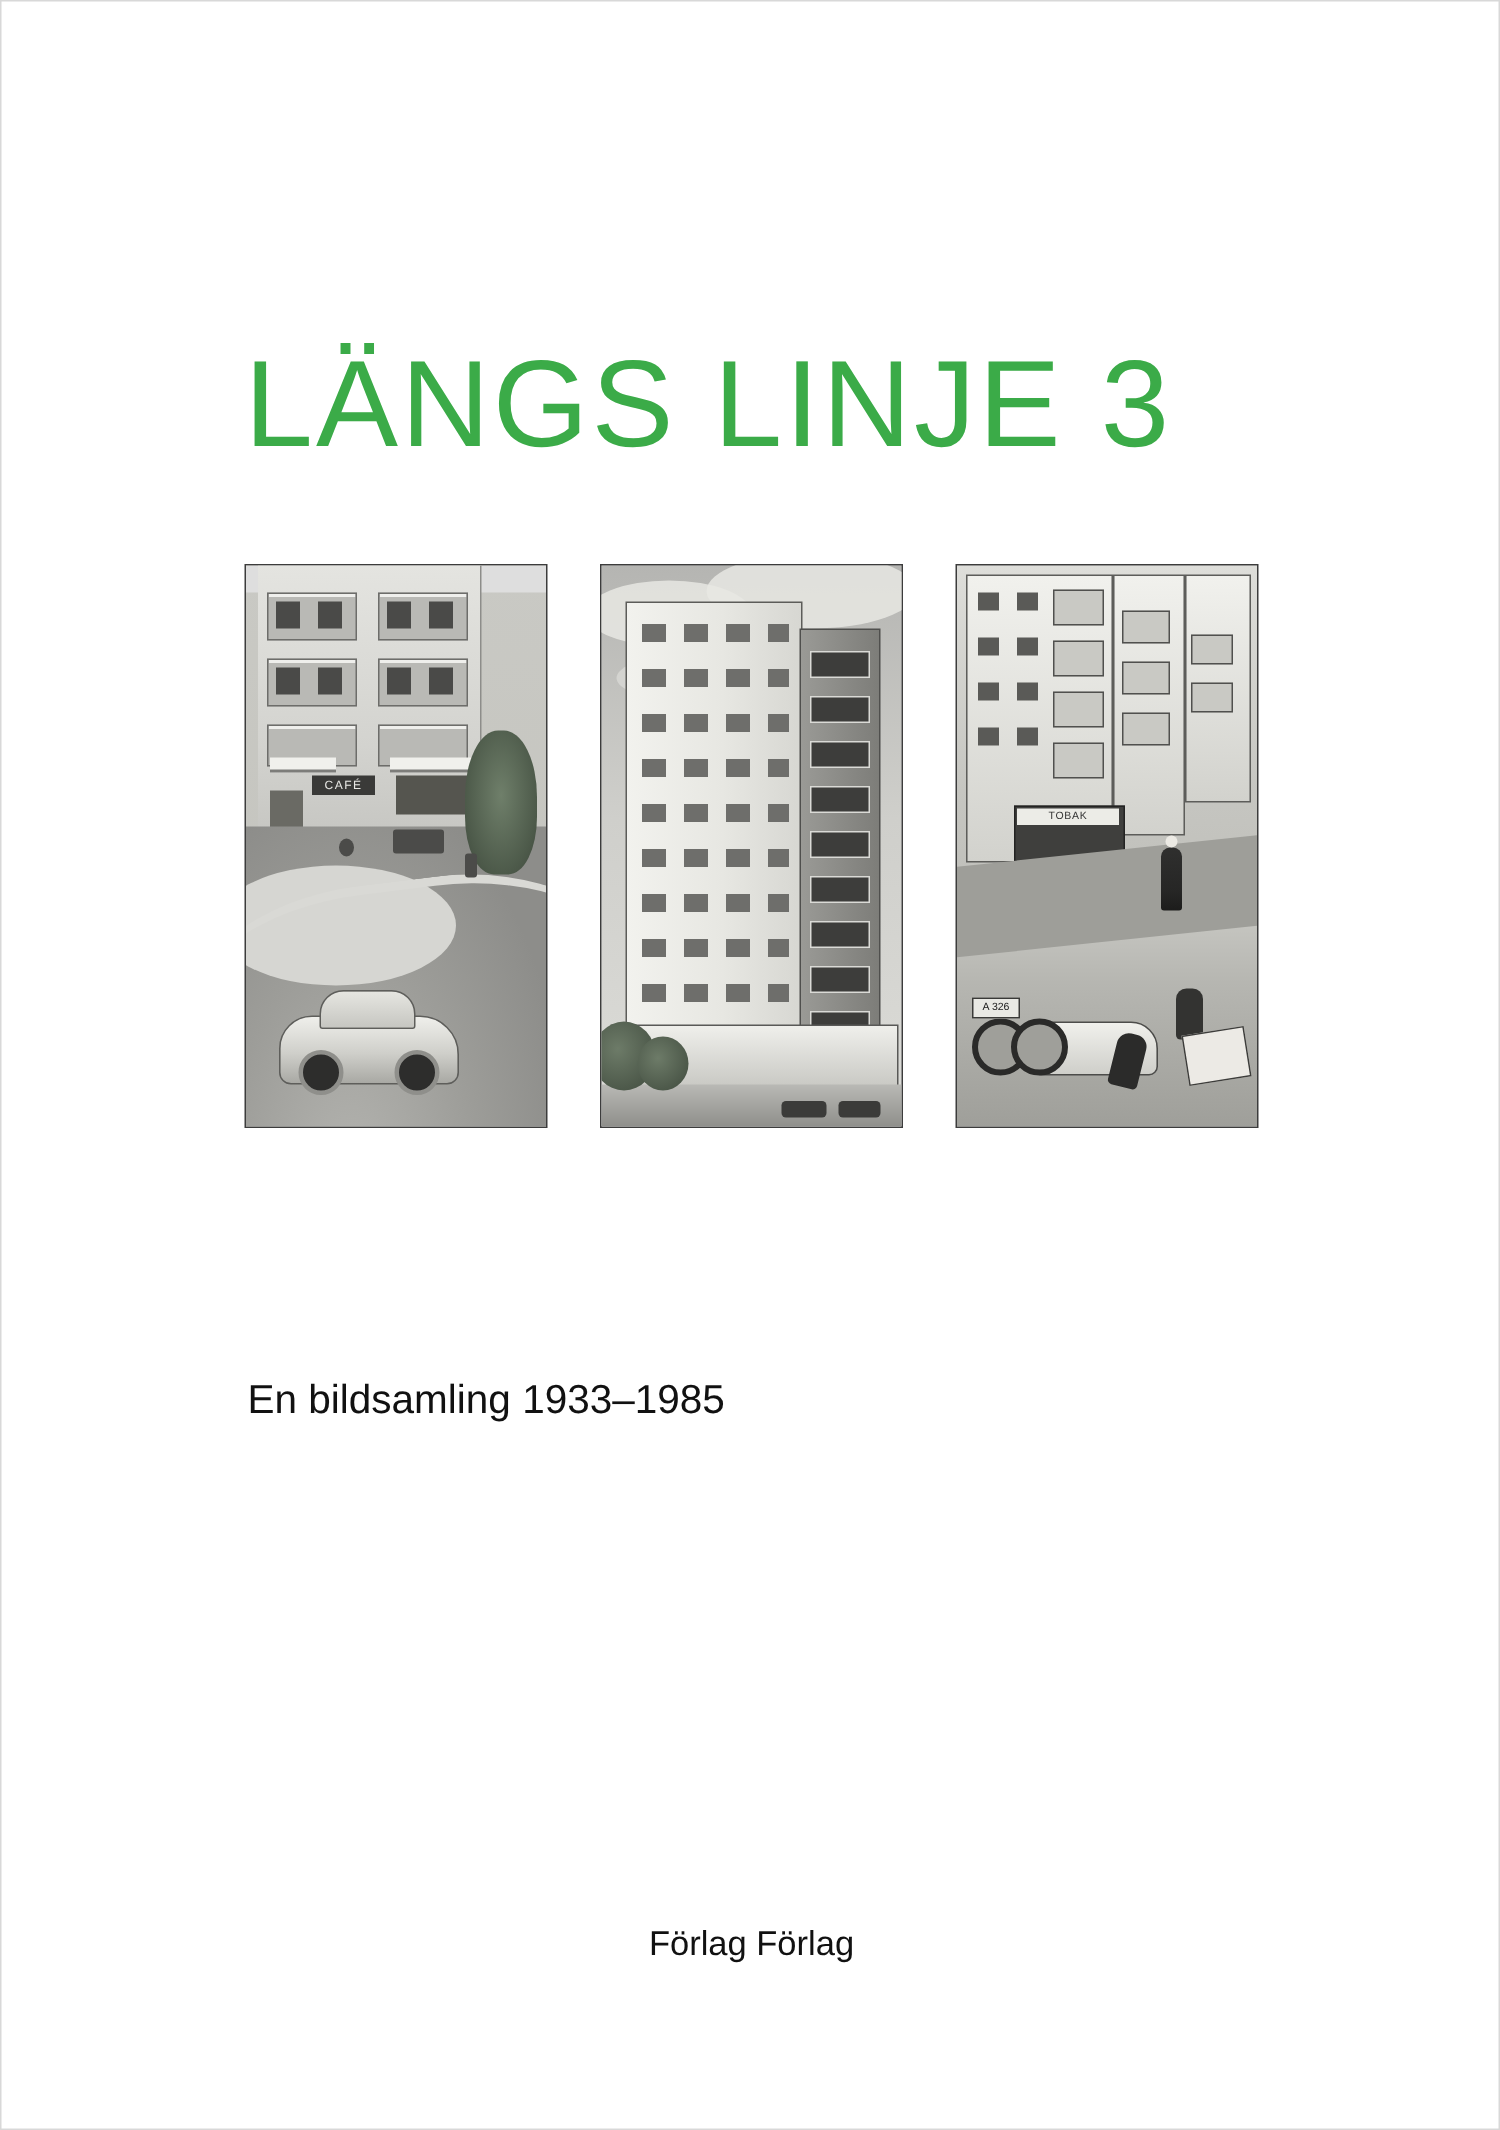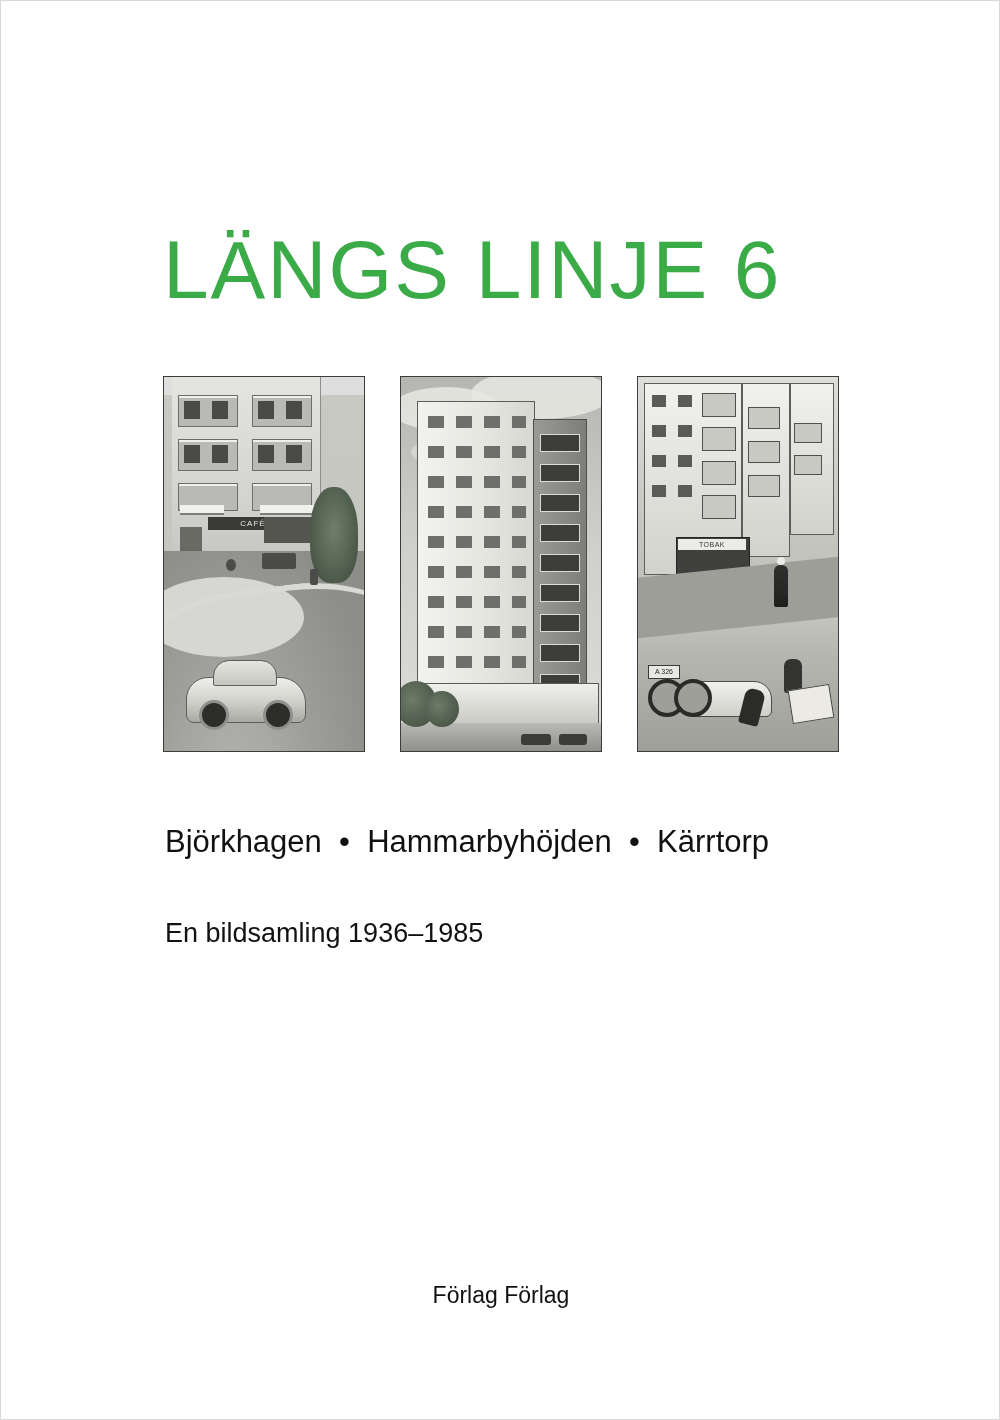--- a/index.html
+++ b/index.html
@@ -69,21 +69,21 @@
   }
   .p1 .balc {
     position: absolute; background: #b9b9b5; border: 1px solid #6d6d6a;
     box-shadow: inset 0 2px 0 #efefec;
   }
   .p1 .win { position:absolute; background:#4a4a48; }
   .p1 .awn { position:absolute; background:#f0f0ec; border-bottom:2px solid #7d7d7a; }
   .p1 .cafe-sign {
     position:absolute; left:44px; top:140px; width:42px; height:13px;
     background:#3a3a38; color:#e8e8e4; font-size:8px; letter-spacing:1px;
-    text-align:center; line-height:13px; font-family:"Liberation Sans",sans-serif;padding-left:24px;
+    text-align:center; line-height:13px; font-family:"Liberation Sans",sans-serif;
   }
   .p1 .road {
     position:absolute; left:0; bottom:0; width:100%; height:200px;
     background: radial-gradient(ellipse at 35% 120%, #b4b4b0 0%, #9d9d99 45%, #8d8d8a 80%);
   }
   .p1 .curve {
     position:absolute; left:-40px; top:210px; width:300px; height:150px;
     border-top: 6px solid #d9d9d5; border-radius: 50% / 60%;
     transform: rotate(-7deg);
   }
@@ -241,21 +241,21 @@
     text-align: center;
     font-size: 23px;
     color: #111;
   }
 </style>
 </head>
 <body>
 
 <div class="page">
 
-  <div class="title" style="color: rgb(59, 171, 72);">LÄNGS LINJE 6</div>
+  <div class="title" style="color: rgb(59, 171, 72);">LÄNGS LINJE 3</div>
 
   <div class="photo-strip">
 
     <div class="photo p1">
       <div class="sky"></div>
       <div class="bldg"></div>
 
       <div class="balc" style="left:14px;  top:18px;  width:58px; height:30px;"></div>
       <div class="balc" style="left:88px;  top:18px;  width:58px; height:30px;"></div>
       <div class="balc" style="left:14px;  top:62px;  width:58px; height:30px;"></div>
@@ -413,19 +413,18 @@
         <div class="mw" style="right:0;"></div>
       </div>
       <div class="plate">A 326</div>
       <div class="worker"></div>
       <div class="fig2"></div>
       <div class="crate"></div>
     </div>
 
   </div>
 
-  <div class="places">Björkhagen  •  Hammarbyhöjden  •  Kärrtorp</div>
-
-  <div class="subtitle">En bildsamling 1936–1985</div>
+
+  <div class="subtitle">En bildsamling 1933–1985</div>
 
   <div class="publisher">Förlag Förlag</div>
 
 </div>
 
 </body></html>

